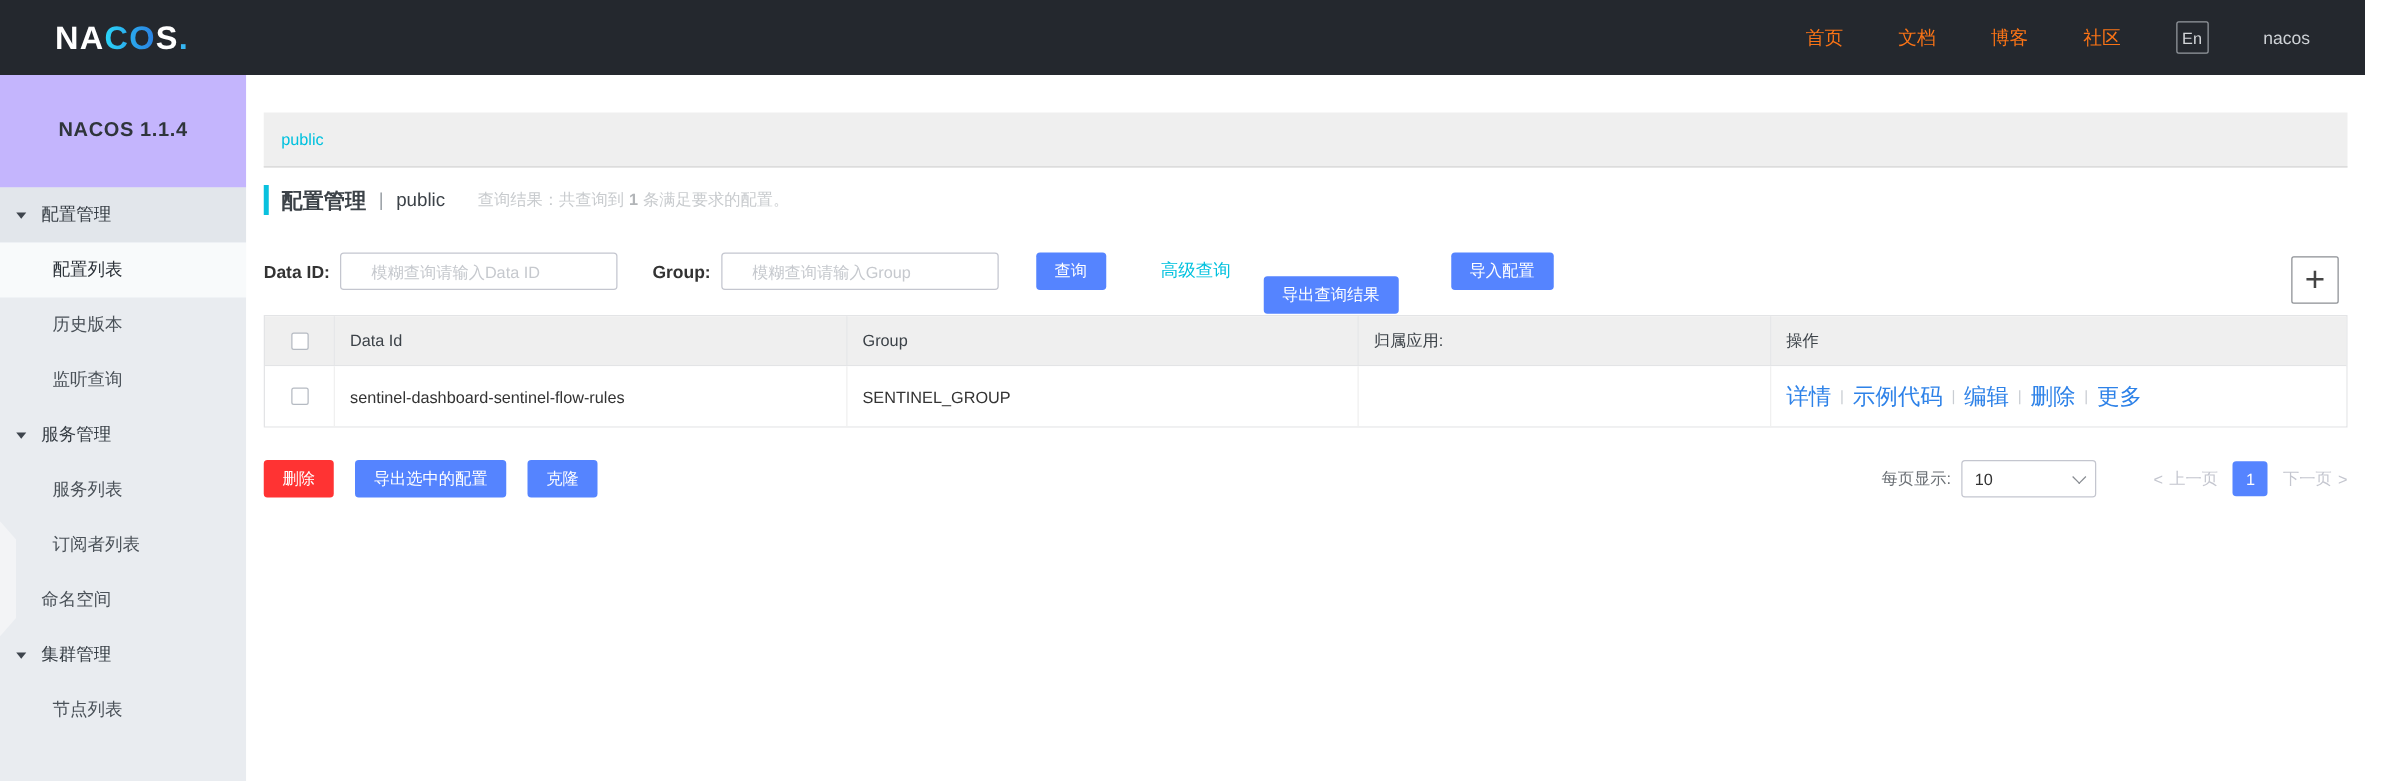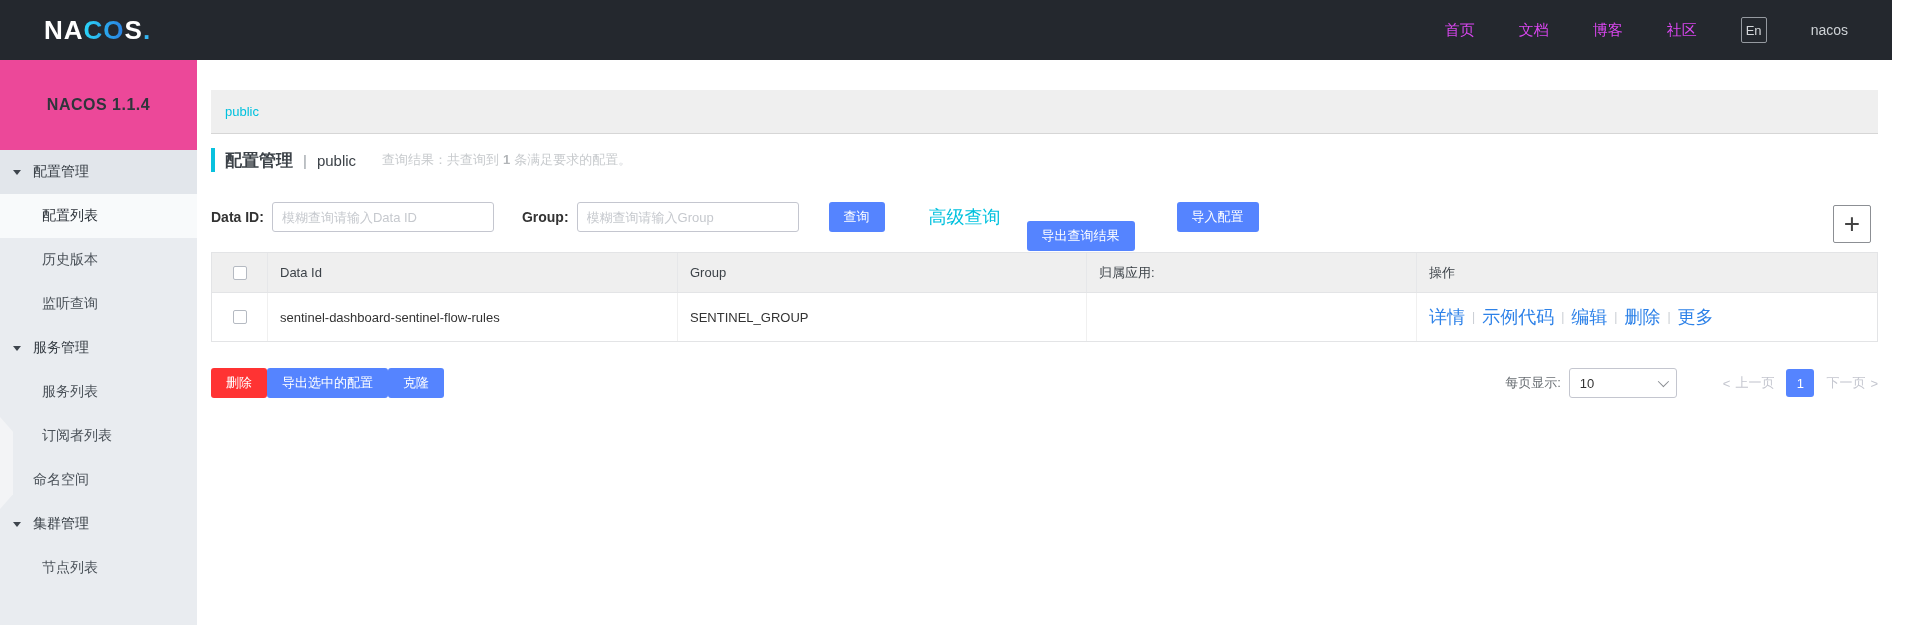--- a/index.html
+++ b/index.html
@@ -7,28 +7,28 @@
   body { font-family:"Liberation Sans","DejaVu Sans",sans-serif; background:#fff; color:#333; }
   .app { position:relative; width:1892px; height:625px; }
 
   
   .navbar { position:absolute; top:0; left:0; right:0; height:60px; background:#24282e;
             display:flex; align-items:center; justify-content:space-between; padding:0 44px 0 44px; }
   .logo { font-size:26px; font-weight:800; letter-spacing:1px; color:#fff; display:flex; align-items:baseline; cursor:pointer; }
   .logo .co { background:linear-gradient(90deg,#2bd5f8,#2a7de1); -webkit-background-clip:text; background-clip:text; color:transparent; }
   .logo .dot { color:#35b6f2; }
   .nav-right { display:flex; align-items:center; gap:44px; }
-  .nav-link { color:#d946ef; font-size:15px; cursor:pointer; }
+  .nav-link { color:#f97316; font-size:15px; cursor:pointer; }
   .lang-box { width:26px; height:26px; border:1px solid #959aa0; border-radius:2px; color:#d4d7da;
               font-size:13px; display:flex; align-items:center; justify-content:center; cursor:pointer; }
   .nav-user { color:#ced2d6; font-size:14px; cursor:pointer; }
 
   
   .sidebar { position:absolute; left:0; top:60px; bottom:0; width:197px; background:#e9ecf0; }
-  .side-version { height:90px; background:#ec4899; display:flex; align-items:center; justify-content:center;
+  .side-version { height:90px; background:#c4b5fd; display:flex; align-items:center; justify-content:center;
                   font-size:16px; font-weight:bold; color:#2f353b; letter-spacing:0.5px; }
   .menu-item { height:44px; display:flex; align-items:center; font-size:14px; color:#4a5158; cursor:pointer; }
   .menu-item.group { padding-left:13px; background:#e2e6eb; color:#363d44; }
   .menu-item.group .caret { margin-right:12px; }
   .menu-item.leaf-top { padding-left:33px; }
   .menu-item.child { padding-left:42px; }
   .menu-item.selected { background:#f8fafb; color:#2b3138; }
   .caret { width:0; height:0; border-left:4px solid transparent; border-right:4px solid transparent;
            border-top:5px solid #3e454d; }
   .collapse-handle { position:absolute; left:0; top:417px; width:13px; height:92px; background:#f3f4f6;
@@ -43,28 +43,28 @@
   .title-row { margin-top:13px; height:26px; display:flex; align-items:center; }
   .accent-bar { width:4px; height:24px; background:#09c1de; margin-right:10px; }
   .page-title { font-size:17px; font-weight:bold; color:#3c4248; }
   .title-sep { color:#9aa0a6; font-size:15px; margin:0 10px; }
   .title-ns { font-size:15px; color:#3c4248; }
   .result-text { margin-left:26px; font-size:13px; color:#c8cbce; }
   .result-count { font-weight:bold; color:#b2b5b8; margin:0 4px; }
 
   .form-row { position:relative; margin-top:28px; height:32px; display:flex; align-items:center; }
   .form-label { font-size:14px; font-weight:bold; color:#333; margin-right:8px;text-align:center; }
-  .form-input { width:222px; height:30px; border:1px solid #c4c6cf; border-radius:3px; padding:0 9px;
+  .form-input { width:222px; height:30px; border:1px solid #c4c6cf; border-radius:3px; padding:0 24px;
                 font-size:13px; color:#333; outline:none; font-family:inherit; }
   .form-input::placeholder { color:#c6c9ce; }
   .gap-28 { width:28px; }
   .btn { height:30px; border:none; border-radius:3px; background:#5584ff; color:#fff; font-size:13px;
          padding:0 15px; cursor:pointer; font-family:inherit; }
   .btn-search { margin-left:30px; }
-  .adv-link { margin-left:44px; color:#00c1de; font-size:18px; cursor:pointer; }
+  .adv-link { margin-left:44px; color:#00c1de; font-size:14px; cursor:pointer; }
   .btn-export { margin-left:26px;margin-top:37px; }
   .btn-import { margin-left:42px; }
   .btn-danger { background:#ff3333; }
   .add-btn { position:absolute; right:7px; top:4px; width:38px; height:38px; background:#fff;
              border:1px solid #8c8f94; border-radius:2px; font-size:28px; font-weight:300; color:#444;
              display:flex; align-items:center; justify-content:center; cursor:pointer; line-height:1; }
 
   
   .table { margin-top:19px; border:1px solid #e3e4e6; }
   .t-row { display:flex; }
@@ -80,21 +80,21 @@
   .col-app { width:330px; }
   .col-ops { flex:1; border-right:none; }
   .t-head { border-bottom:1px solid #e3e4e6; }
   .checkbox { width:14px; height:14px; background:#fff; border:1px solid #b5bac2; border-radius:2px; cursor:pointer; }
   .op-link { color:#2e82e8; font-size:18px; cursor:pointer; }
   .op-sep { color:#c9cdd3; margin:0 7px; font-size:12px; }
 
   
   .footer-row { margin-top:26px; display:flex; align-items:center; justify-content:space-between; }
   .batch-left { display:flex; align-items:center; }
-  .batch-left .btn + .btn { }
+  .batch-left .btn + .btn { margin-left:17px; }
   .pager { display:flex; align-items:center; }
   .pager-label { font-size:13px; color:#6b7075; margin-right:8px; }
   .page-size { width:108px; height:30px; border:1px solid #c4c6cf; border-radius:3px; background:#fff;
                display:flex; align-items:center; justify-content:space-between; padding:0 10px; cursor:pointer; }
   .page-size-value { font-size:13px; color:#333;text-align:right; }
   .chev-down { width:8px; height:8px; border-right:1px solid #888c92; border-bottom:1px solid #888c92;
                transform:rotate(45deg) translateY(-2px); }
   .pager-nav { display:flex; align-items:center; margin-left:46px; }
   .pager-btn { color:#c4c6cf; font-size:13px; cursor:default; display:flex; align-items:center; gap:5px; }
   .page-num { width:28px; height:28px; margin:0 12px; background:#5584ff; color:#fff; border-radius:3px;

